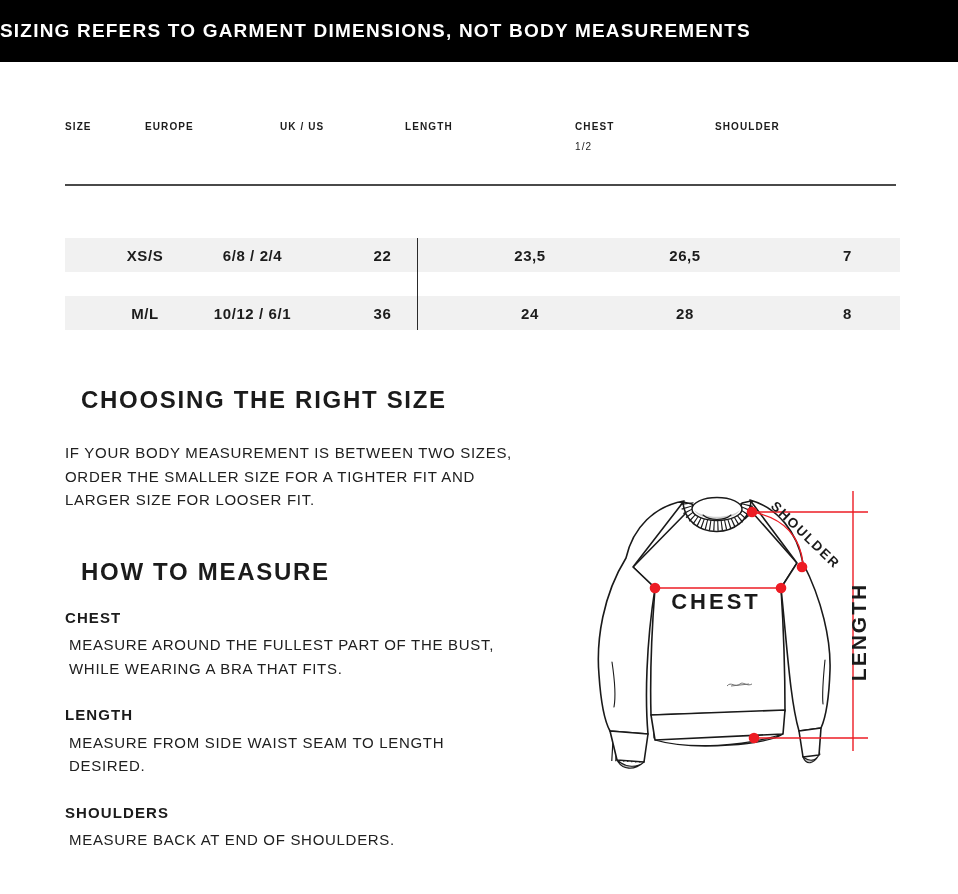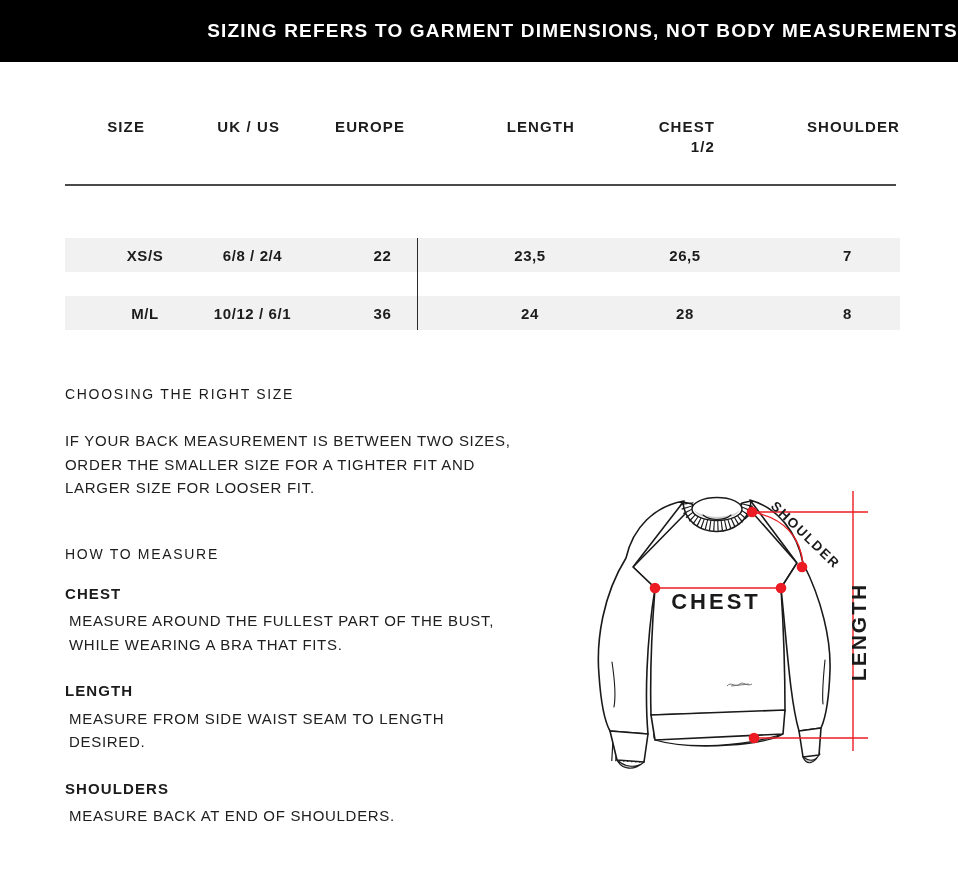--- a/index.html
+++ b/index.html
@@ -8,60 +8,60 @@
     width:958px; height:894px;
     font-family:"Liberation Sans", sans-serif;
     color:#1c1c1c;
     overflow:hidden;
   }
   .page { position:relative; width:958px; height:894px; background:#fff; }
 
   
   .banner {
     height:62px; background:#000000; color:#ffffff;
-    display:flex; align-items:center; justify-content:flex-end;
+    display:flex; align-items:center; justify-content:flex-start;
   }
   .banner span {
     font-size:19px; font-weight:bold; letter-spacing:1.2px; white-space:nowrap;
   }
 
   
   .size-table { width:900px; }
   .thead, .tr {
     display:grid;
     grid-template-columns:80px 135px 125px 170px 140px 185px;
     width:835px;
   }
   .thead { margin:55px 0 0 65px; }
   .th {
-    text-align:right; font-size:15px; font-weight:bold;
+    text-align:left; font-size:10px; font-weight:bold;
     letter-spacing:1.1px; line-height:20px;
   }
-  .th .sub { display:block; font-weight:bold; }
+  .th .sub { display:block; font-weight:normal; }
   .head-rule {
     border:none; border-top:2px solid #4a4a4a;
     width:831px; margin:27px 0 0 65px;
   }
   .tbody { position:relative; margin:52px 0 0 65px; width:835px; }
   .tr {
     height:34px; align-items:center; background:#f1f1f1;
     margin-bottom:24px; font-size:15px; font-weight:bold; letter-spacing:0.6px;padding-left:40px;
   }
   .tr:last-child { margin-bottom:0; }
   .td { text-align:center; }
   .col-divider {
     position:absolute; left:352px; top:0; height:92px; width:1px;
     background:#2a2a2a;
   }
 
   
   .text-col { margin-left:65px; width:490px; }
   .sec-title {
-    font-size:14px; font-weight:normal; letter-spacing:1.7px;
-    margin:0; color:#1b1b1b;
+    font-size:24px; font-weight:bold; letter-spacing:1.7px;
+    margin:16px; color:#1b1b1b;
   }
   .choosing-title { margin-top:56px; }
   .htm-title { margin-top:46px; }
   .body-text {
     font-size:15px; letter-spacing:0.7px; line-height:23.5px;
     white-space:pre-line; margin:27px 0 0 0; color:#202020;
   }
   .measure-item { margin-top:23px; }
   .measure-item:first-of-type { margin-top:20px; }
   .measure-label {
@@ -86,25 +86,25 @@
     <span>SIZING REFERS TO GARMENT DIMENSIONS, NOT BODY MEASUREMENTS</span>
   </header>
 
   <section class="size-table">
     <div class="thead">
       <div class="th">
         <span>SIZE</span>
         <span class="sub"></span>
       </div>
       <div class="th">
+        <span>EUROPE</span>
+        <span class="sub"></span>
+      </div>
+      <div class="th">
         <span>UK / US</span>
-        <span class="sub"></span>
-      </div>
-      <div class="th">
-        <span>EUROPE</span>
         <span class="sub"></span>
       </div>
       <div class="th">
         <span>LENGTH</span>
         <span class="sub"></span>
       </div>
       <div class="th">
         <span>CHEST</span>
         <span class="sub">1/2</span>
       </div>
@@ -132,21 +132,21 @@
         <div class="td">36</div>
         <div class="td">24</div>
         <div class="td">28</div>
         <div class="td">8</div>
       </div>
     </div>
   </section>
 
   <section class="text-col">
     <h2 class="sec-title choosing-title">CHOOSING THE RIGHT SIZE</h2>
-    <p class="body-text">IF YOUR BACK MEASUREMENT IS BETWEEN TWO SIZES,
+    <p class="body-text">IF YOUR BODY MEASUREMENT IS BETWEEN TWO SIZES,
 ORDER THE SMALLER SIZE FOR A TIGHTER FIT AND
 LARGER SIZE FOR LOOSER FIT.</p>
 
     <h2 class="sec-title htm-title">HOW TO MEASURE</h2>
 
     <div class="measure-item">
       <h3 class="measure-label">CHEST</h3>
       <p class="body-text">MEASURE AROUND THE FULLEST PART OF THE BUST,
 WHILE WEARING A BRA THAT FITS.</p>
     </div>

